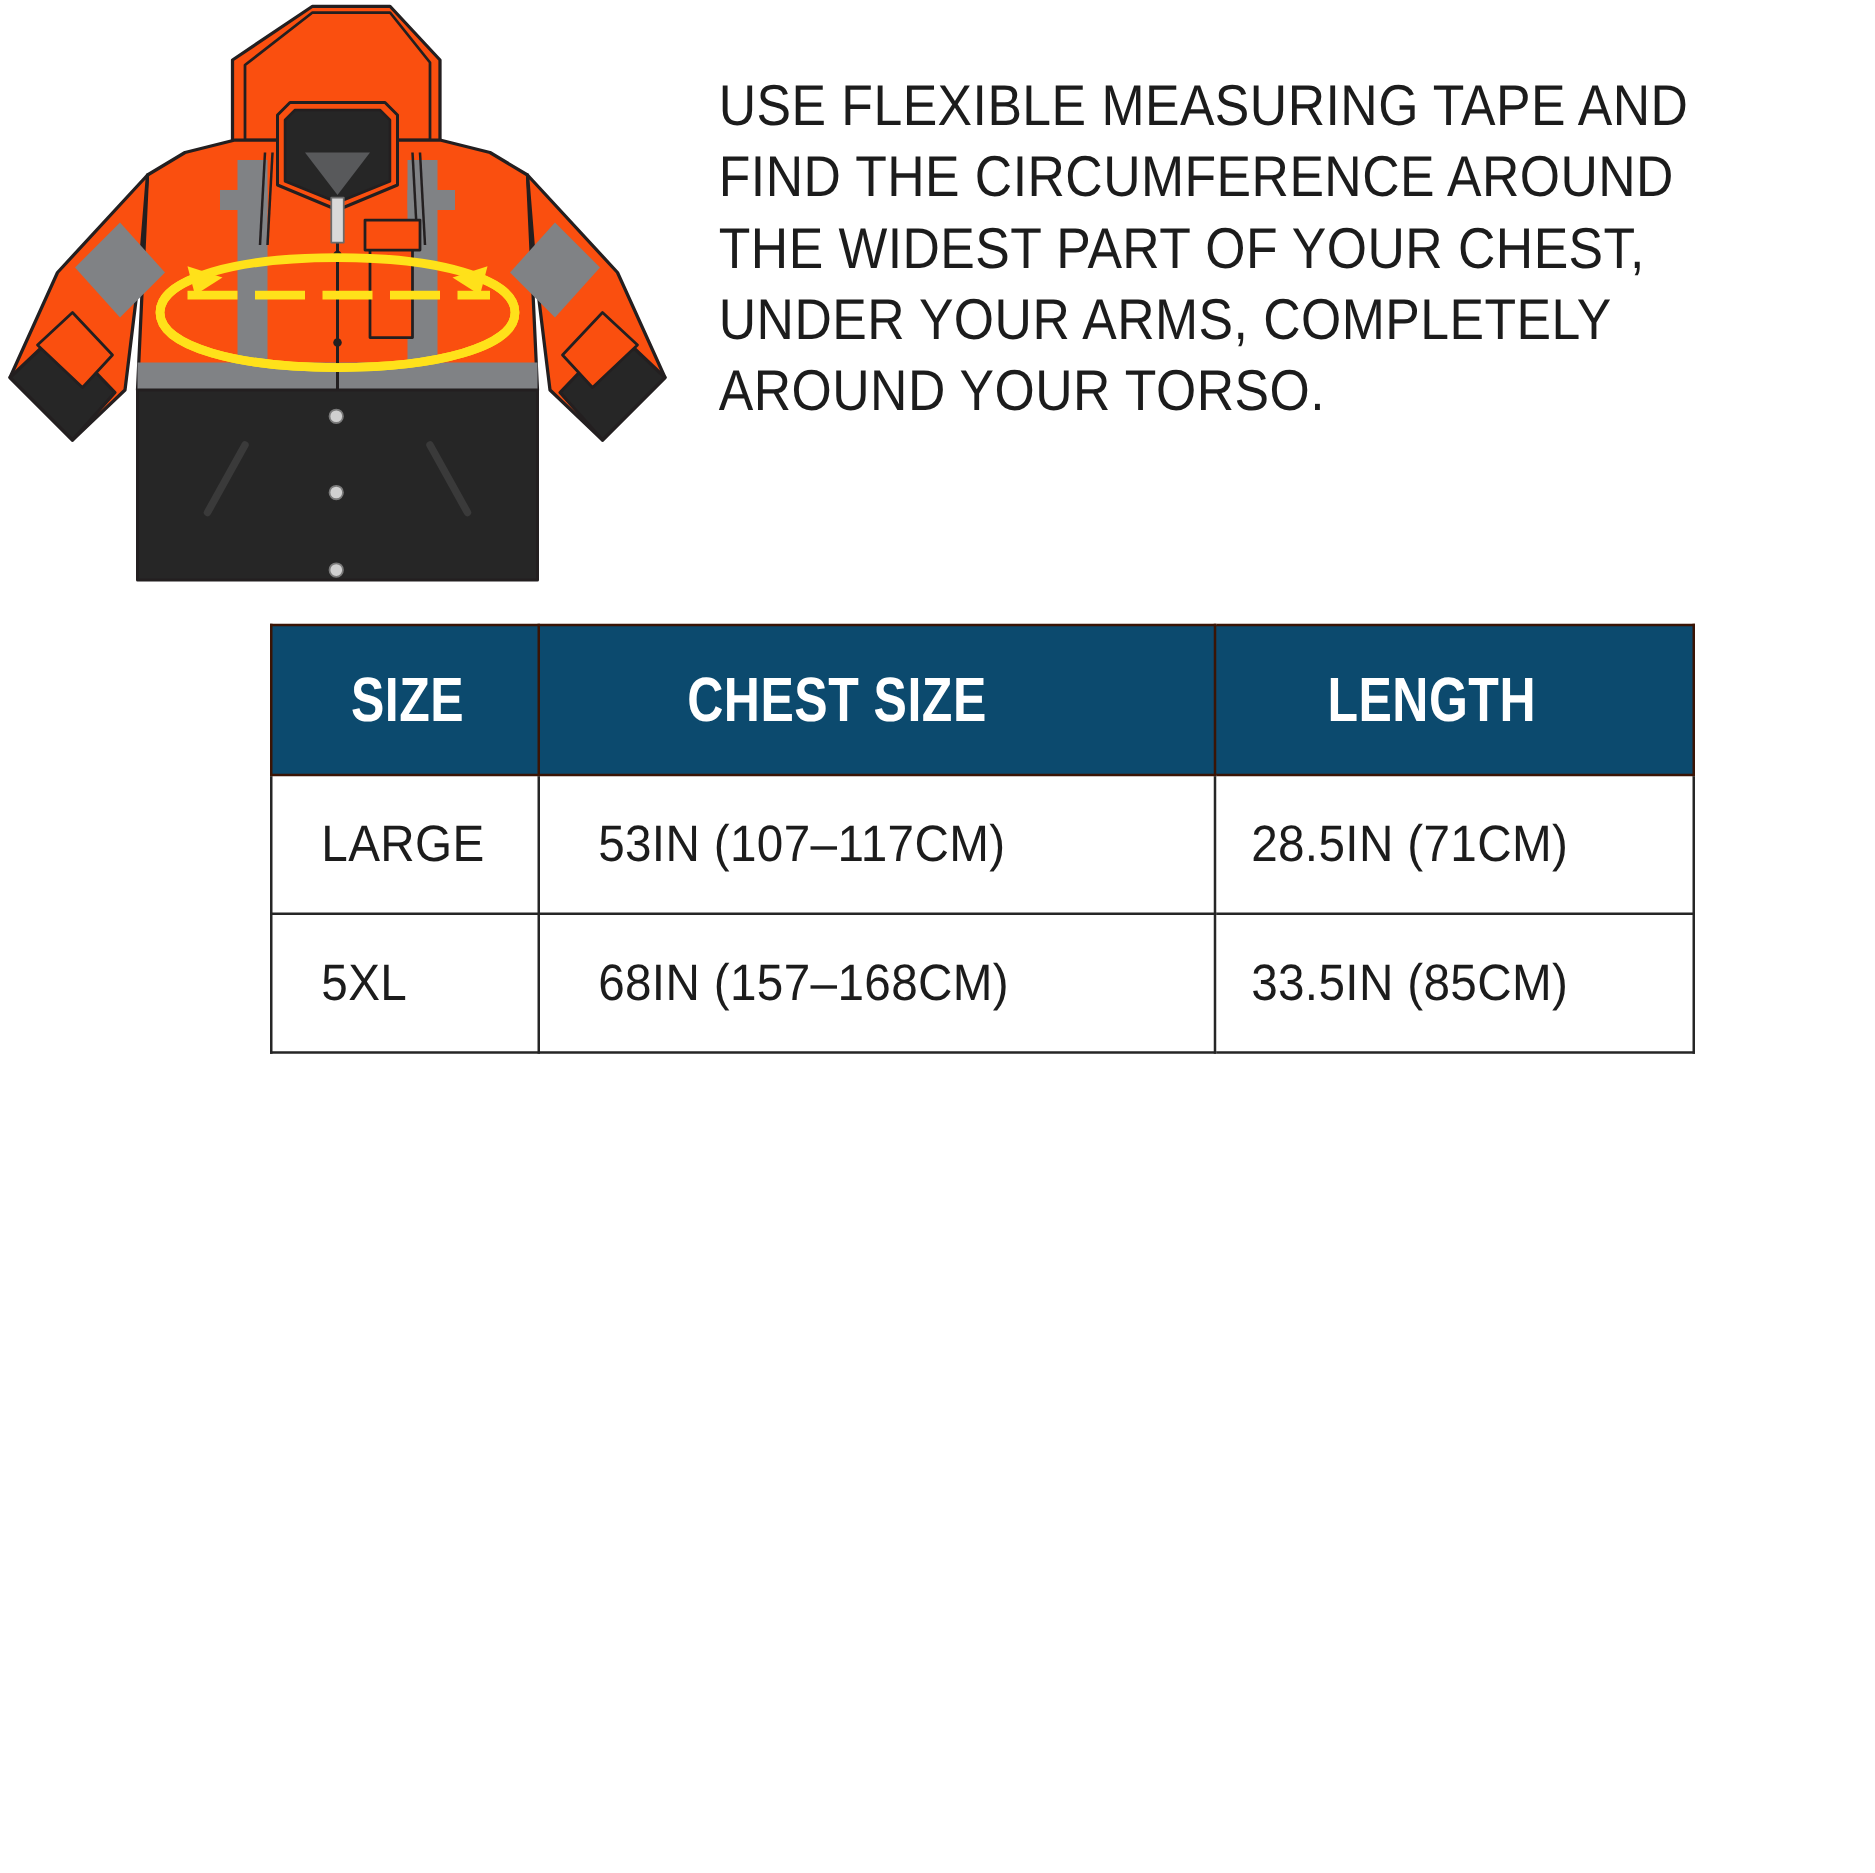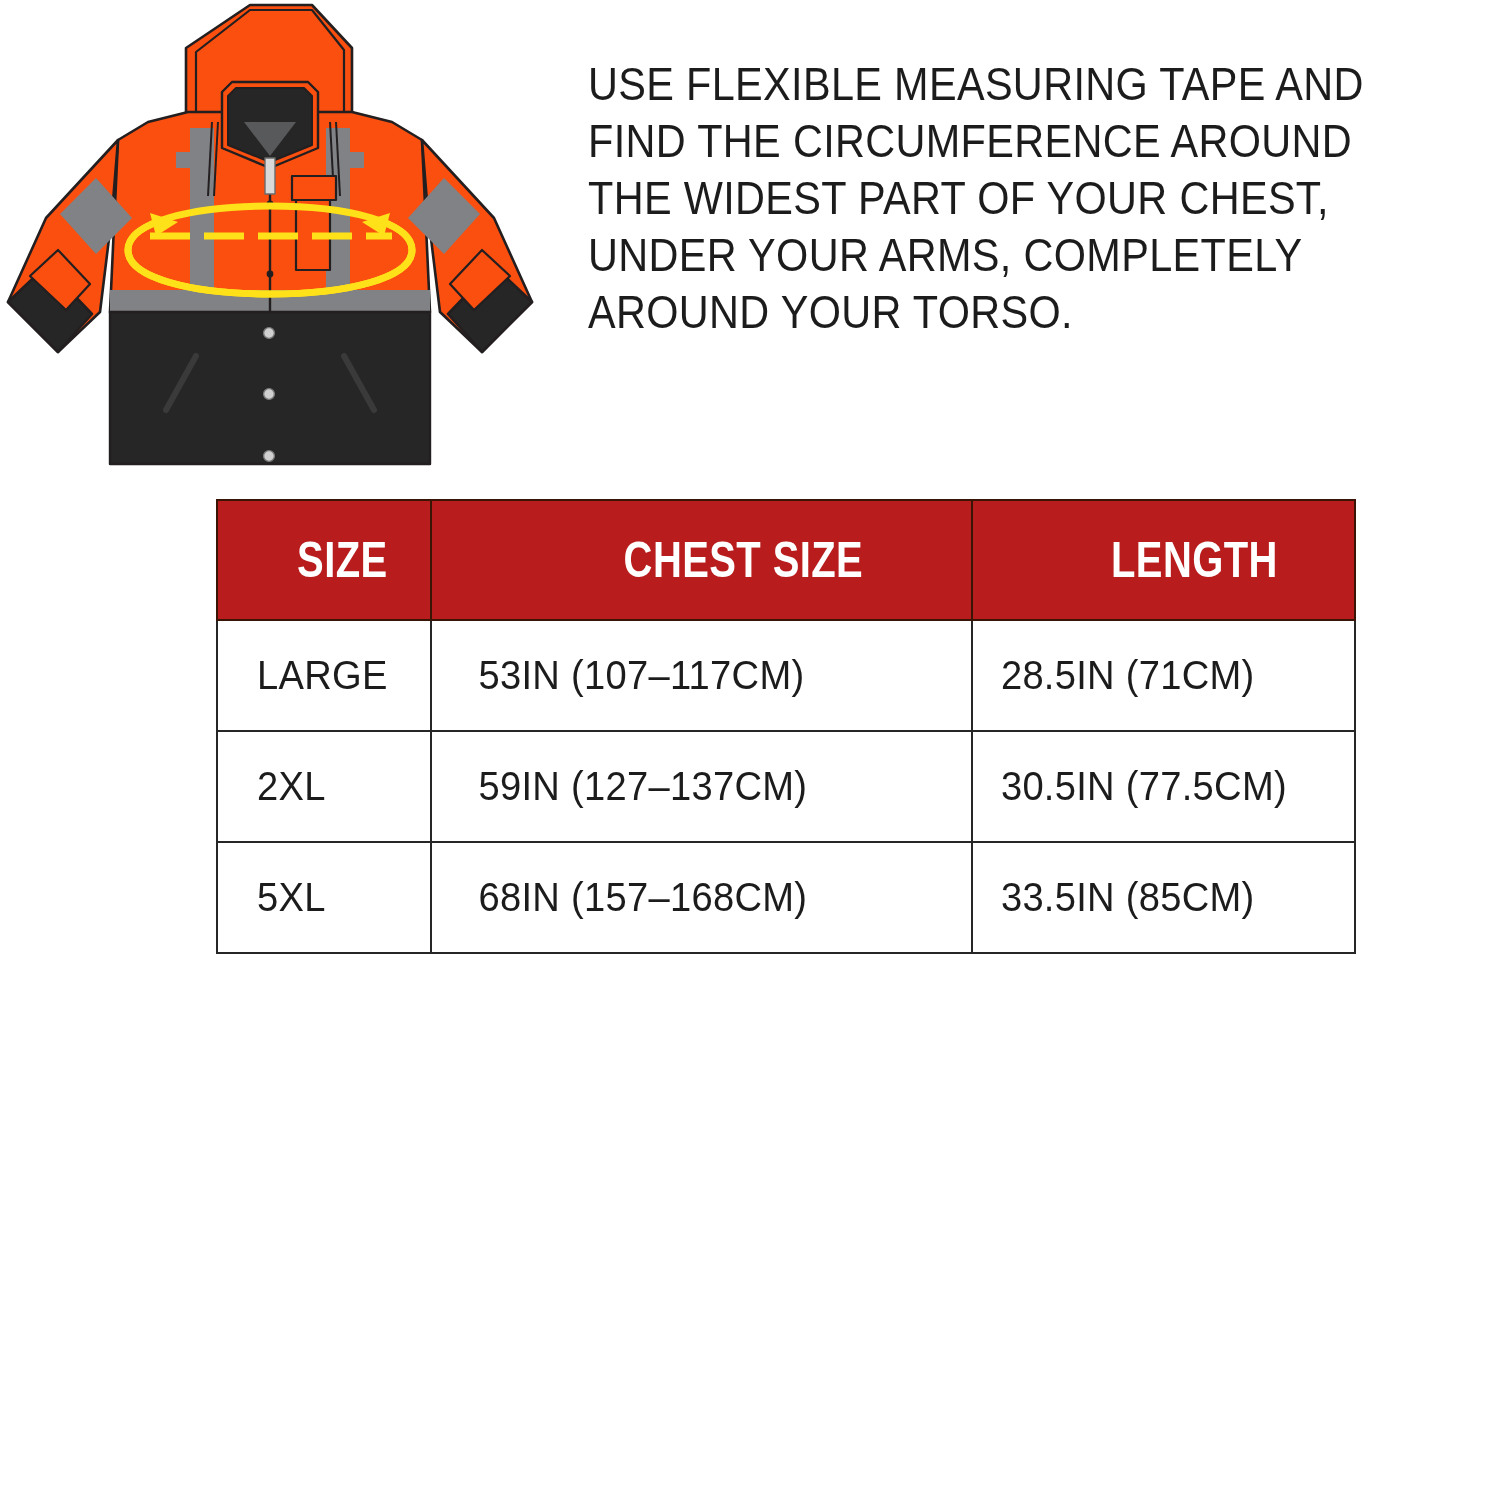--- a/index.html
+++ b/index.html
@@ -22,21 +22,21 @@
     left: 0px;
     top: 0px;
     width: 560px;
     height: 480px;
   }
   #jacket-illustration svg { display: block; width: 100%; height: 100%; }
 
   
   #instruction-block {
     position: absolute;
-    left: 588px;
+    left: 575px;
     top: 56px;
     width: 910px;
   }
   #instruction-block p {
     margin: 0;
     font-family: "Liberation Sans Narrow", "Liberation Sans", sans-serif;
     font-size: 46px;
     line-height: 57px;
     letter-spacing: 0.4px;
     font-weight: 400;
@@ -64,25 +64,25 @@
   table.size-table col.c-length { width: 383px; }
 
   table.size-table th,
   table.size-table td {
     border: 2px solid #262626;
     padding: 0;
     vertical-align: middle;
   }
 
   table.size-table thead th {
-    background: #b91c1c;
+    background: #0c4a6e;
     border-color: #3a1405;
     height: 118px;
     color: #ffffff;
-    text-align: right;
+    text-align: center;
   }
   .th-inner {
     font-family: "Liberation Sans Narrow", "Liberation Sans", sans-serif;
     font-weight: 700;
     font-size: 50px;
     letter-spacing: 0.5px;
     line-height: 1;
     padding-left: 52px;
     transform: scaleX(0.80);
     transform-origin: left center;
@@ -234,31 +234,20 @@
           </td>
         <td class="cell-chest">
             <span class="td-inner">53IN (107–117CM)</span>
           </td>
         <td class="cell-length">
             <span class="td-inner">28.5IN (71CM)</span>
           </td>
       </tr>
       <tr>
         <td class="cell-size">
-            <span class="td-inner">2XL</span>
-          </td>
-        <td class="cell-chest">
-            <span class="td-inner">59IN (127–137CM)</span>
-          </td>
-        <td class="cell-length">
-            <span class="td-inner">30.5IN (77.5CM)</span>
-          </td>
-      </tr>
-      <tr>
-        <td class="cell-size">
             <span class="td-inner">5XL</span>
           </td>
         <td class="cell-chest">
             <span class="td-inner">68IN (157–168CM)</span>
           </td>
         <td class="cell-length">
             <span class="td-inner">33.5IN (85CM)</span>
           </td>
       </tr>
     </tbody>

